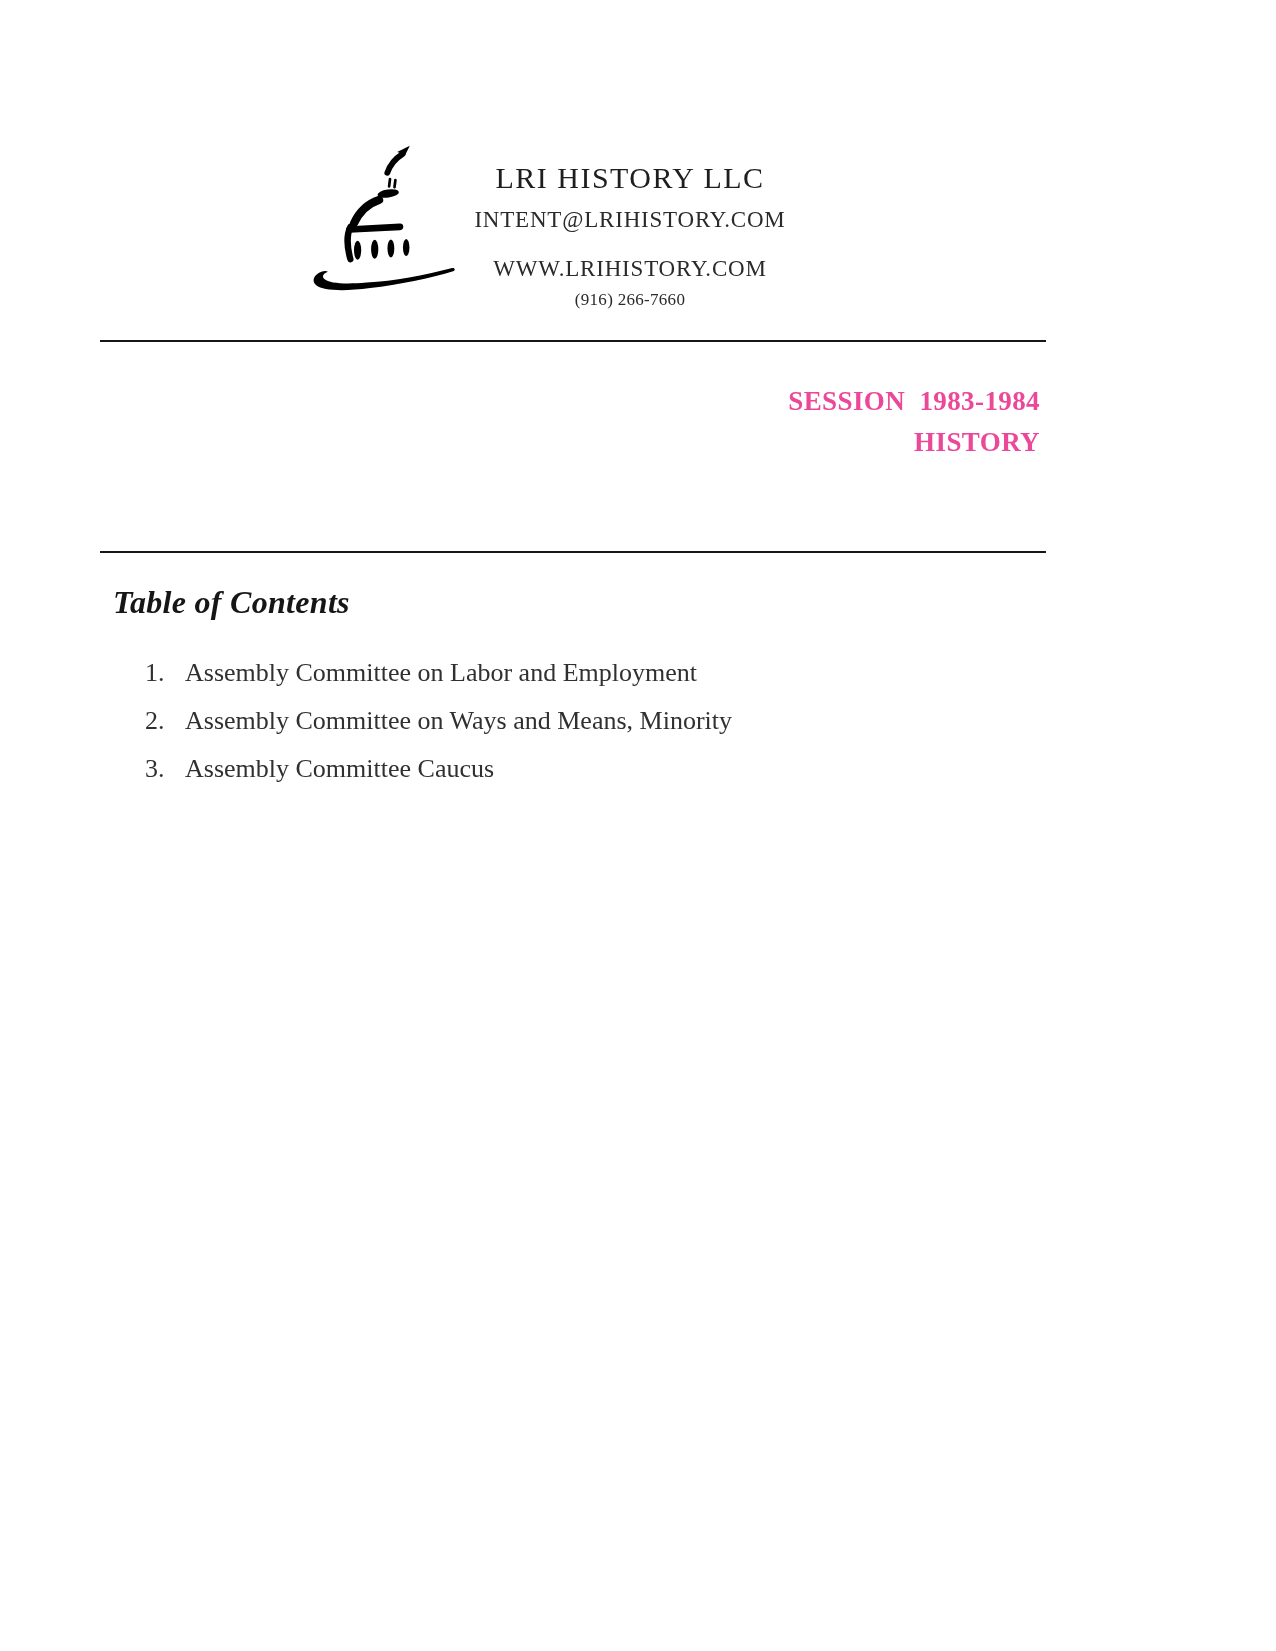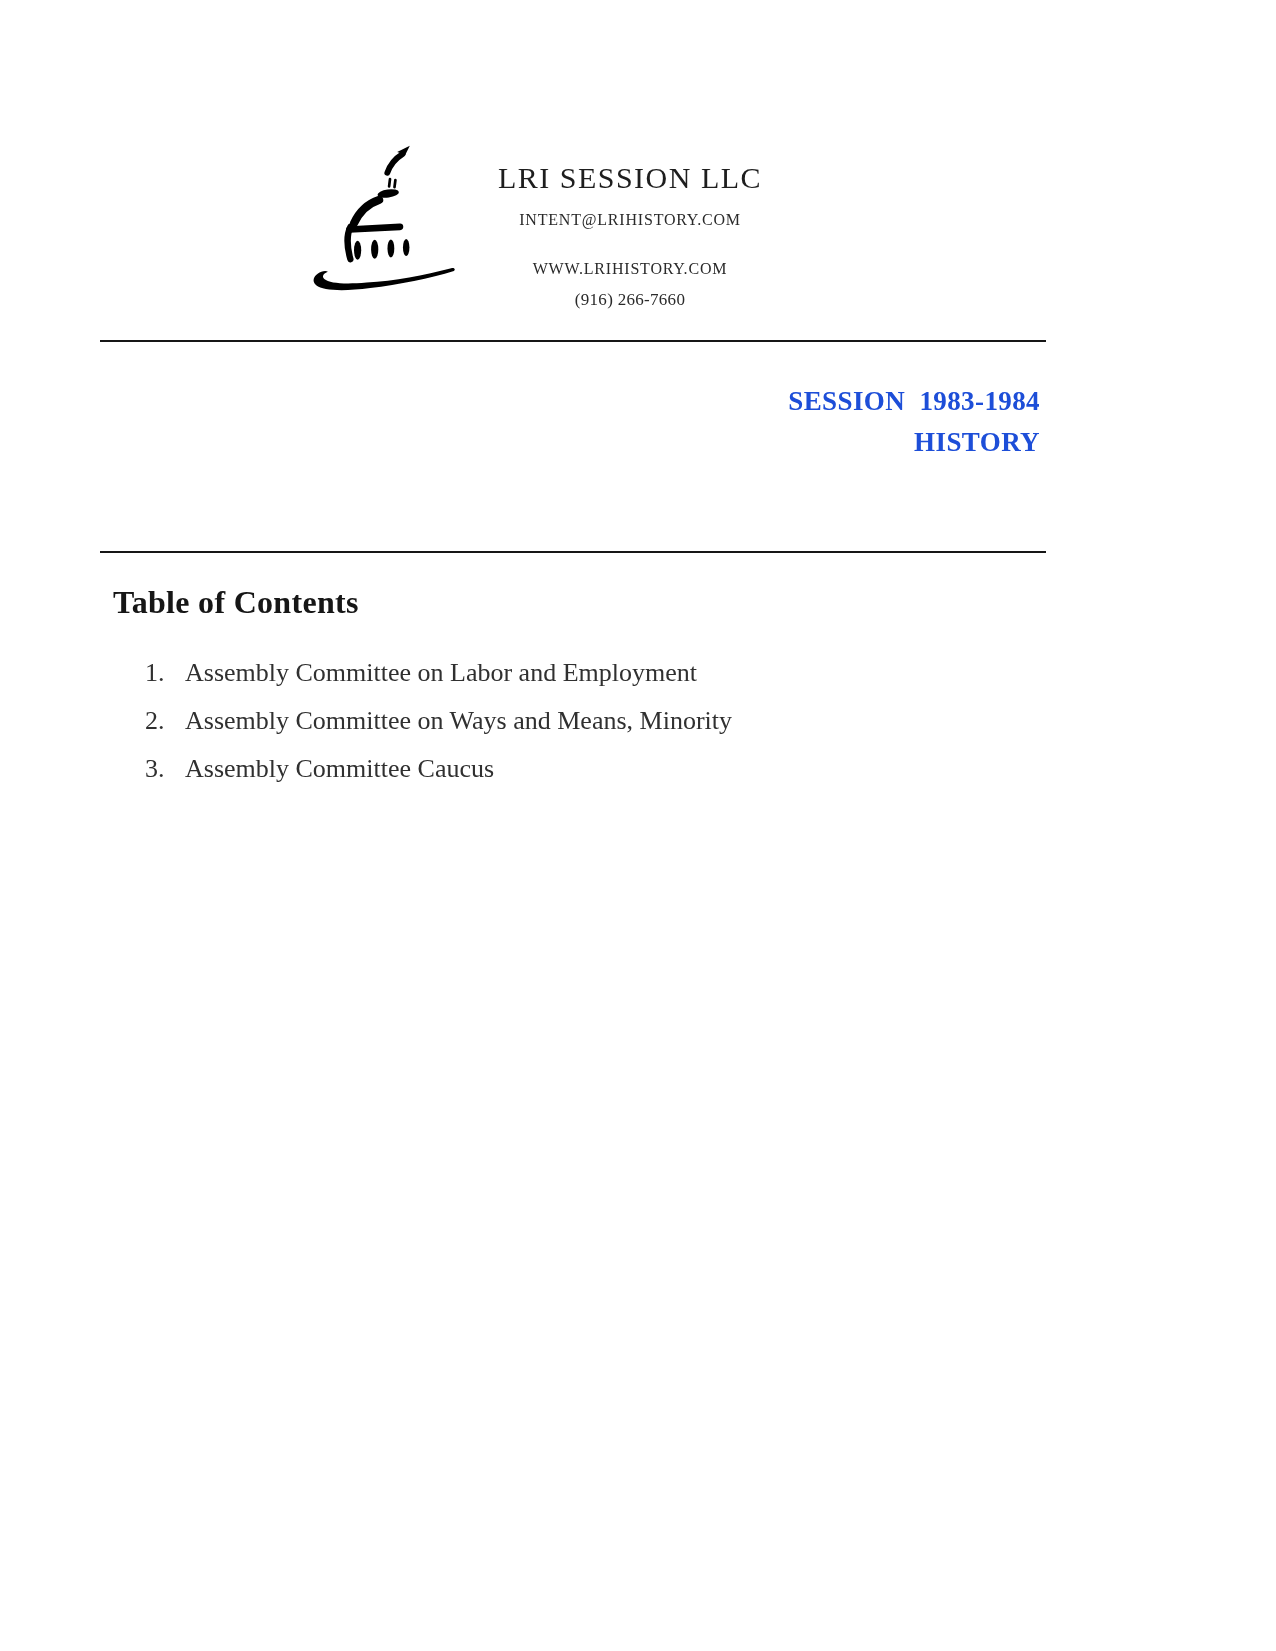--- a/index.html
+++ b/index.html
@@ -34,21 +34,21 @@
     text-align: center;
     color: #232323;
   }
   .brand-title {
     font-size: 30px;
     line-height: 36px;
     letter-spacing: 1.5px;
     color: #1e1e1e;
   }
   .brand-line {
-    font-size: 16px;
+    font-size: 23px;
     line-height: 24px;
     letter-spacing: 0.8px;
     color: #2a2a2a;
   }
   .brand-line.email { margin-top: 12px; }
   .brand-line.www   { margin-top: 25px; }
   .brand-line.phone { margin-top: 7px; font-size: 17px; letter-spacing: 0.3px; }
 
   
   .rule {
@@ -64,35 +64,36 @@
   
   #case-block {
     position: absolute;
     left: 500px;
     top: 381px;
     width: 540px;
     text-align: right;
     font-weight: bold;
     font-size: 27px;
     line-height: 41px;
-    color: #1d4ed8;
+    color: #ec4899;
     letter-spacing: 0.4px;
   }
   #case-block .pre { white-space: pre; }
 
   
   #toc-title {
     position: absolute;
     left: 113px;
     top: 583px;
     font-size: 32px;
     line-height: 38px;
     font-weight: bold;
     color: #161616;
     letter-spacing: 0.3px;
+    font-style: italic;
   }
   #toc-list {
     position: absolute;
     left: 145px;
     top: 649px;
     color: #303030;
     font-size: 26px;
   }
   .toc-row {
     display: flex;
@@ -134,21 +135,21 @@
     <path d="M20,149 C15,152 13,158 18,162 C26,168 48,169 78,165
              C110,161 145,154 171,146
              C173,145 172,142 168,143
              C138,151 105,157 74,159
              C50,161 33,160 27,155
              C24,152 26,149 31,147
              C28,145 23,147 20,149 Z" fill="#000000" stroke="none"></path>
   </svg>
 
   <div id="brand-block">
-    <div class="brand-title">LRI SESSION LLC</div>
+    <div class="brand-title">LRI HISTORY LLC</div>
     <div class="brand-line email">INTENT@LRIHISTORY.COM</div>
     <div class="brand-line www">WWW.LRIHISTORY.COM</div>
     <div class="brand-line phone">(916) 266-7660</div>
   </div>
 
   <div class="rule" id="rule-top"></div>
 
   <div id="case-block">
     <div class="pre">SESSION  1983-1984</div>
     <div>HISTORY</div>

